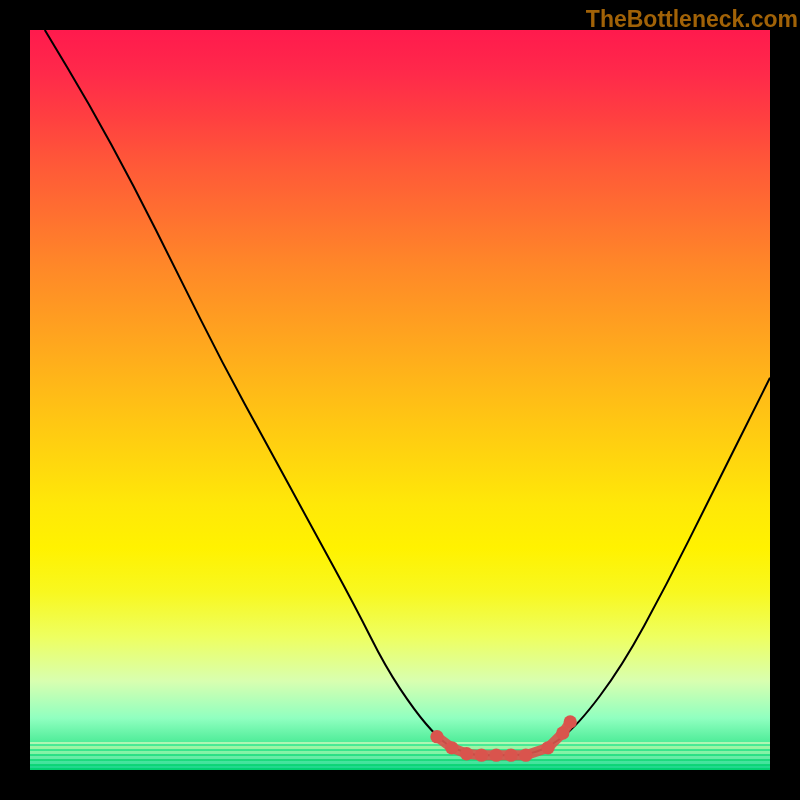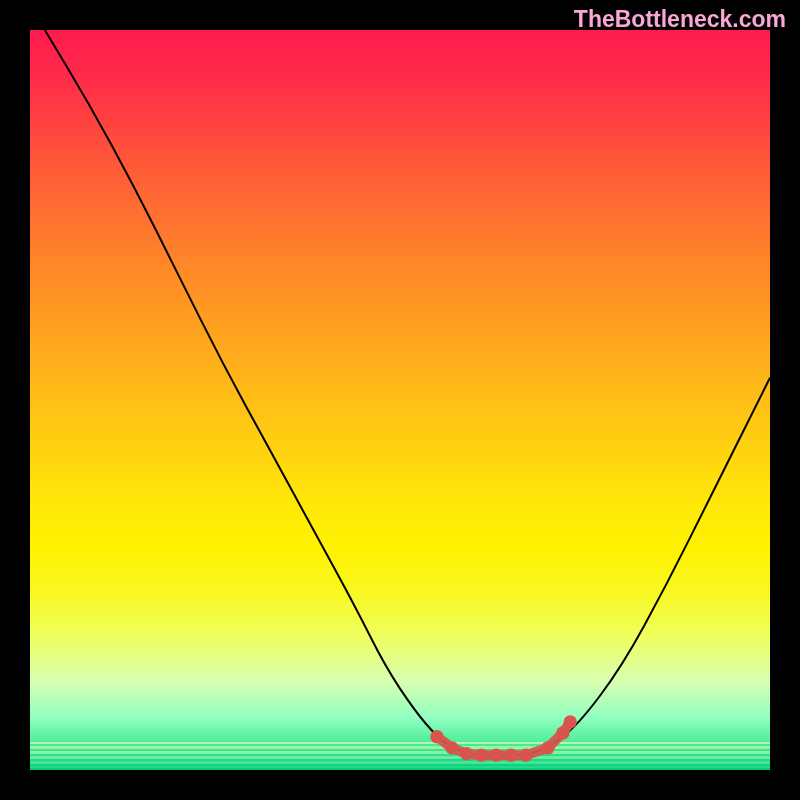--- a/index.html
+++ b/index.html
@@ -7,22 +7,22 @@
     width: 800px;
     height: 800px;
     background: #000;
     position: relative;
     font-family: Arial, sans-serif;
     overflow: hidden;
   }
   .watermark {
     position: absolute;
     top: 6px;
-    right: 14px;
-    color: #f9a8d4;
+    right: 2px;
+    color: #a16207;
     font-size: 23px;
     font-weight: bold;
     z-index: 10;
   }
   .plot-area {
     position: absolute;
     left: 30px;
     top: 30px;
     width: 740px;
     height: 740px;

